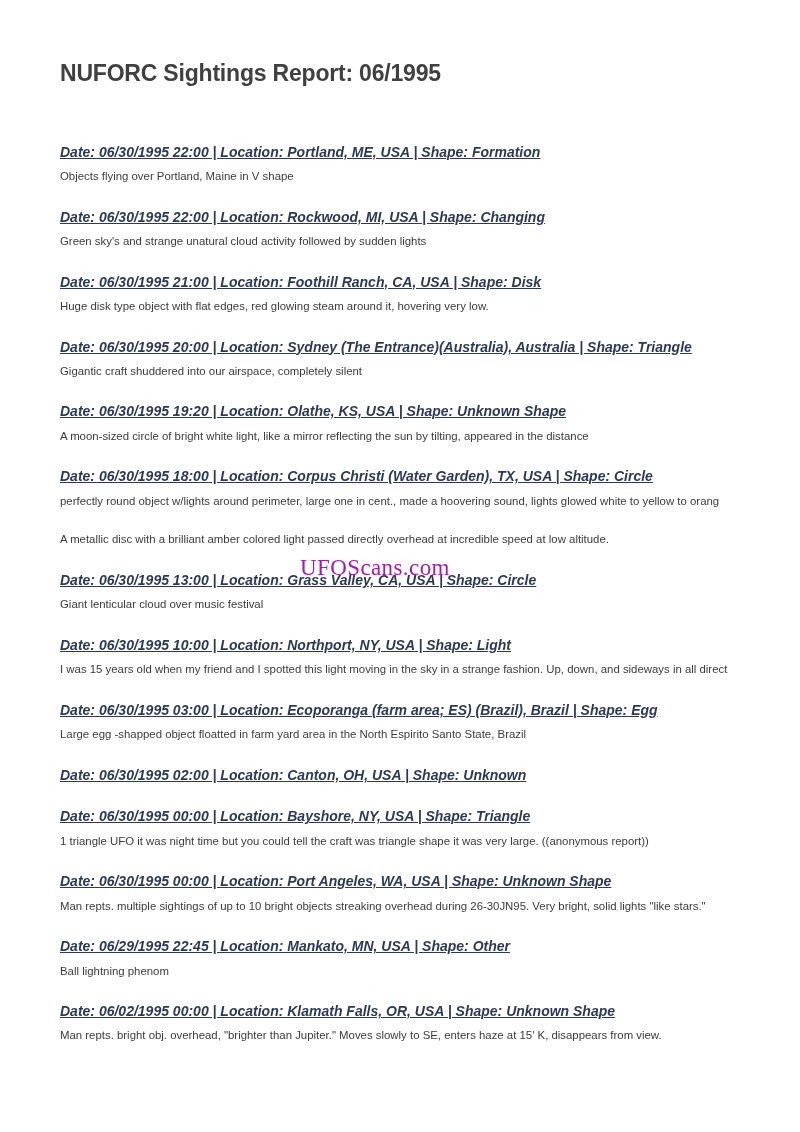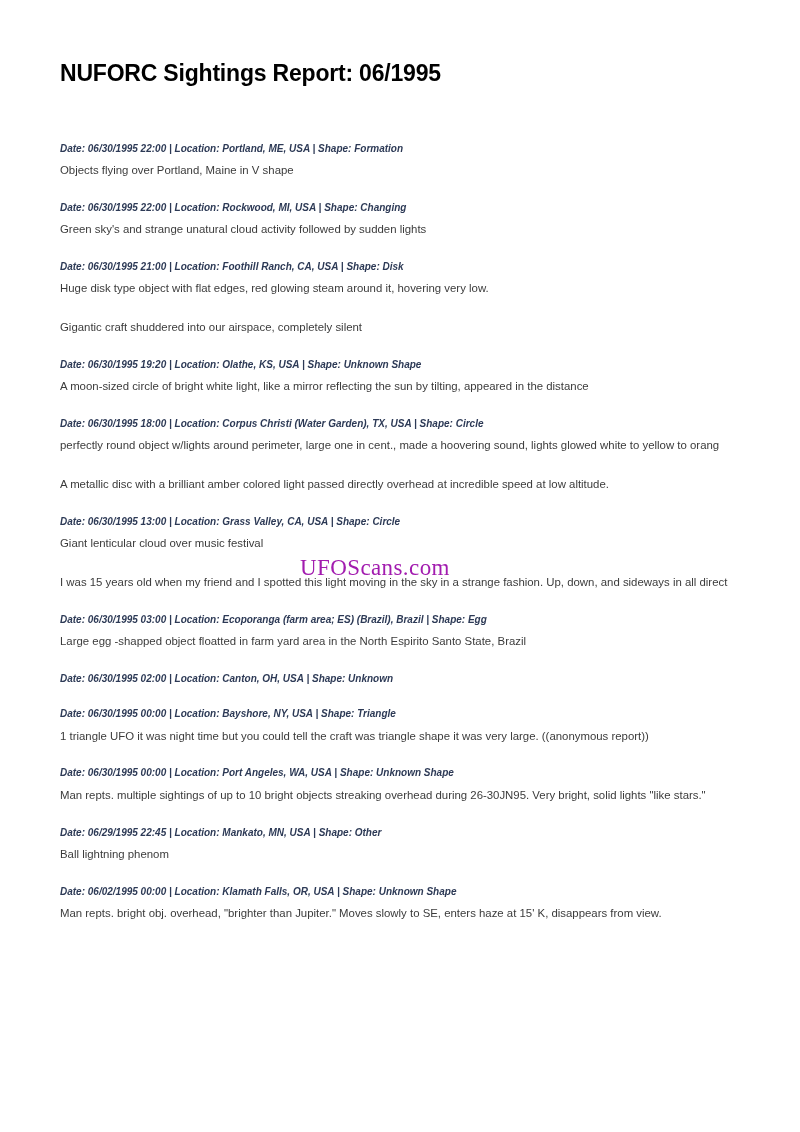--- a/index.html
+++ b/index.html
@@ -17,38 +17,39 @@
   .page {
     position: relative;
     width: 800px;
     min-height: 1132px;
     box-sizing: border-box;
     padding: 52px 60px 0 60px;
   }
   .doc-title {
     font-size: 23px;
     font-weight: bold;
-    color: #000000;
+    color: #404040;
     letter-spacing: -0.2px;
     margin: 8px 0 0 0;
     line-height: 1.2;
   }
   .report-list {
     margin-top: 54px;
   }
   .entry {
     margin-bottom: 21px;
   }
   .entry-head {
-    font-size: 10px;
+    font-size: 14px;
     font-weight: bold;
     font-style: italic;
     color: #2d3a56;
     line-height: 1.45;
     margin-bottom: 6px;
+    text-decoration: underline;
   }
   .entry-desc {
     font-size: 11.4px;
     color: #3b3b3b;
     line-height: 1.55;
     max-width: 690px;
   }
   .watermark {
     position: absolute;
     left: 300px;
@@ -79,20 +80,21 @@
       <div class="entry-head">Date: 06/30/1995 22:00 | Location: Rockwood, MI, USA | Shape: Changing</div>
       <div class="entry-desc">Green sky's and strange unatural cloud activity followed by sudden lights</div>
     </div>
 
     <div class="entry">
       <div class="entry-head">Date: 06/30/1995 21:00 | Location: Foothill Ranch, CA, USA | Shape: Disk</div>
       <div class="entry-desc">Huge disk type object with flat edges, red glowing steam around it, hovering very low.</div>
     </div>
 
     <div class="entry">
+      <div class="entry-head">Date: 06/30/1995 20:00 | Location: Sydney (The Entrance)(Australia), Australia | Shape: Triangle</div>
       <div class="entry-desc">Gigantic craft shuddered into our airspace, completely silent</div>
     </div>
 
     <div class="entry">
       <div class="entry-head">Date: 06/30/1995 19:20 | Location: Olathe, KS, USA | Shape: Unknown Shape</div>
       <div class="entry-desc">A moon-sized circle of bright white light, like a mirror reflecting the sun by tilting, appeared in the distance</div>
     </div>
 
     <div class="entry">
       <div class="entry-head">Date: 06/30/1995 18:00 | Location: Corpus Christi (Water Garden), TX, USA | Shape: Circle</div>
@@ -103,20 +105,21 @@
       <div class="entry-desc">A metallic disc with a brilliant amber colored light passed directly overhead at incredible speed at low altitude.</div>
     </div>
 
     <div class="entry">
       <div class="entry-head">Date: 06/30/1995 13:00 | Location: Grass Valley, CA, USA | Shape: Circle</div>
       <div class="entry-desc">Giant lenticular cloud over music festival</div>
     </div>
 
 
     <div class="entry">
+      <div class="entry-head">Date: 06/30/1995 10:00 | Location: Northport, NY, USA | Shape: Light</div>
       <div class="entry-desc">I was 15 years old when my friend and I spotted this light moving in the sky in a strange fashion. Up, down, and sideways in all direct</div>
     </div>
 
     <div class="entry">
       <div class="entry-head">Date: 06/30/1995 03:00 | Location: Ecoporanga (farm area; ES) (Brazil), Brazil | Shape: Egg</div>
       <div class="entry-desc">Large egg -shapped object floatted in farm yard area in the North Espirito Santo State, Brazil</div>
     </div>
 
     <div class="entry">
       <div class="entry-head">Date: 06/30/1995 02:00 | Location: Canton, OH, USA | Shape: Unknown</div>

